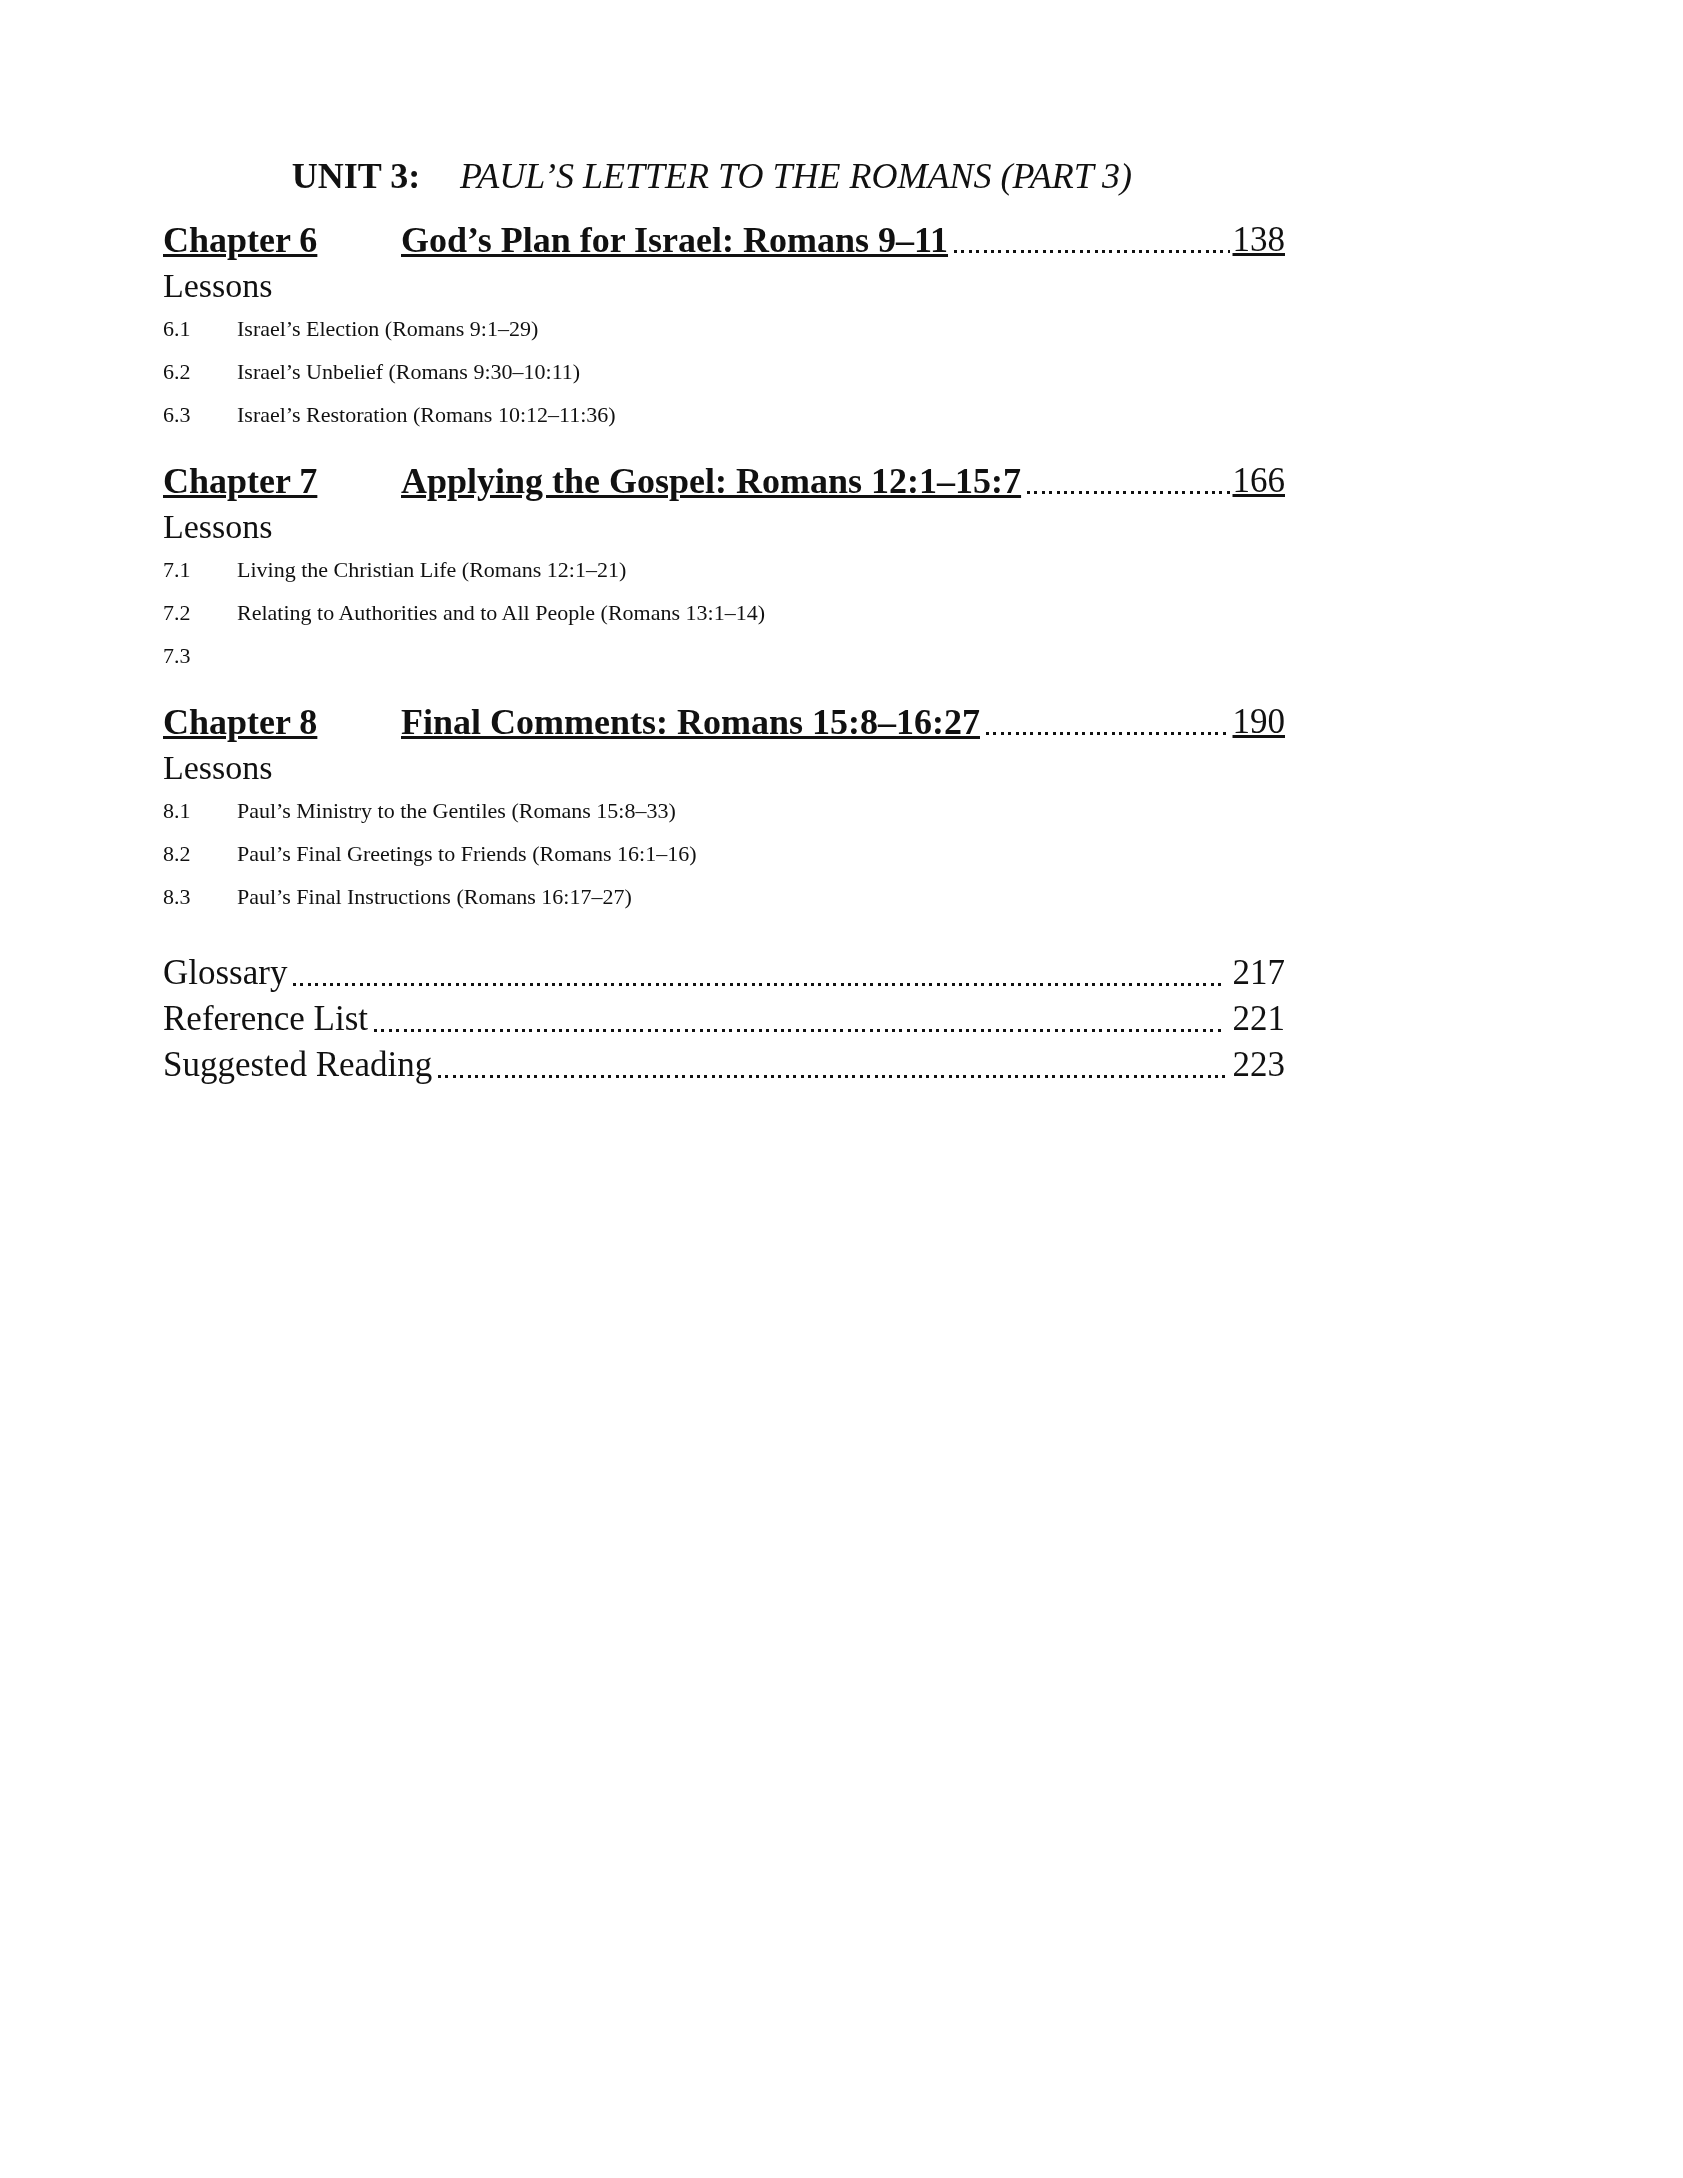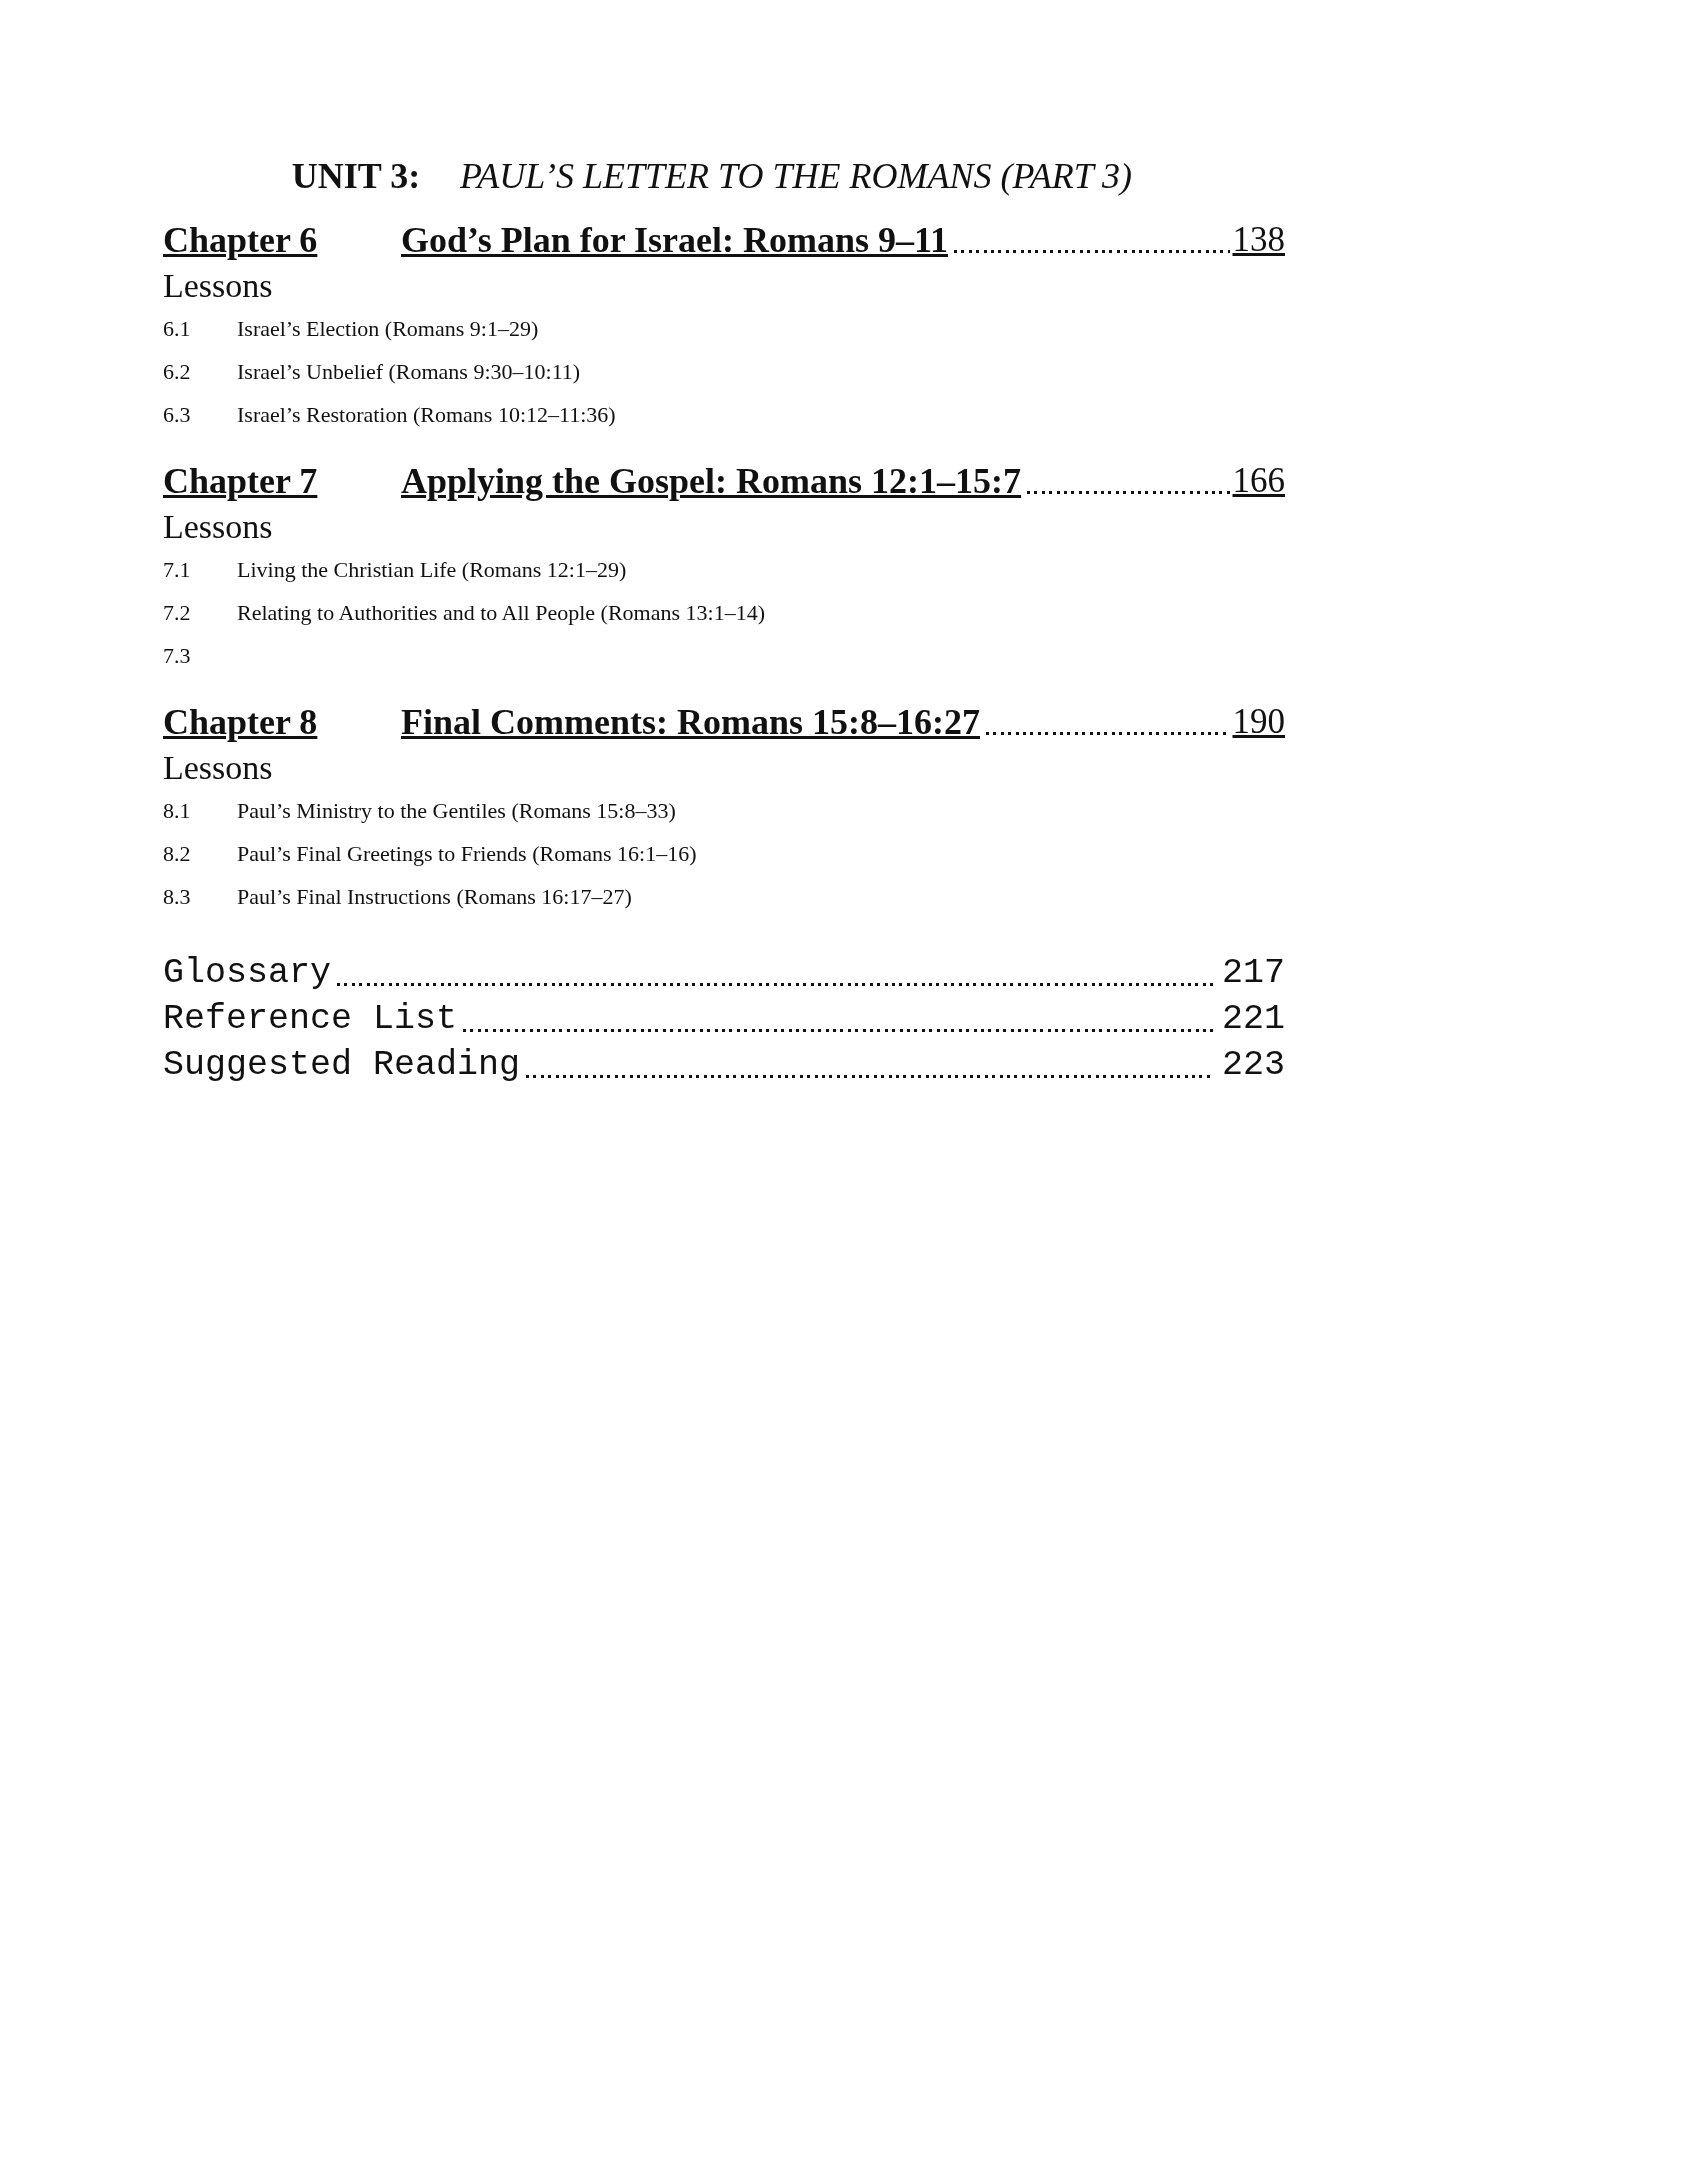--- a/index.html
+++ b/index.html
@@ -90,21 +90,20 @@
   }
 
   
   .back-matter { margin-top: 32px; }
   .back-row {
     display: flex;
     align-items: flex-end;
     font-size: 35px;
     line-height: 46px;
     white-space: nowrap;
-    font-family: Liberation Mono, monospace;
   }
   .back-row .dots { margin-right: 8px; margin-bottom: 10px; }
 </style>
 </head>
 <body>
 
 <div class="page">
 
   <div class="unit-row">
     <span class="unit-label">UNIT 3:</span>
@@ -136,21 +135,21 @@
   <section class="chapter-block">
     <div class="chapter-row">
       <span class="chapter-label">Chapter 7</span>
       <span class="chapter-title">Applying the Gospel: Romans 12:1–15:7</span>
       <span class="dots"></span>
       <span class="page-num">166</span>
     </div>
     <div class="lessons-label">Lessons</div>
     <div class="lesson-row">
       <span class="lesson-num">7.1</span>
-      <span class="lesson-title">Living the Christian Life (Romans 12:1–29)</span>
+      <span class="lesson-title">Living the Christian Life (Romans 12:1–21)</span>
     </div>
     <div class="lesson-row">
       <span class="lesson-num">7.2</span>
       <span class="lesson-title">Relating to Authorities and to All People (Romans 13:1–14)</span>
     </div>
     <div class="lesson-row">
       <span class="lesson-num">7.3</span>
     </div>
   </section>
 

